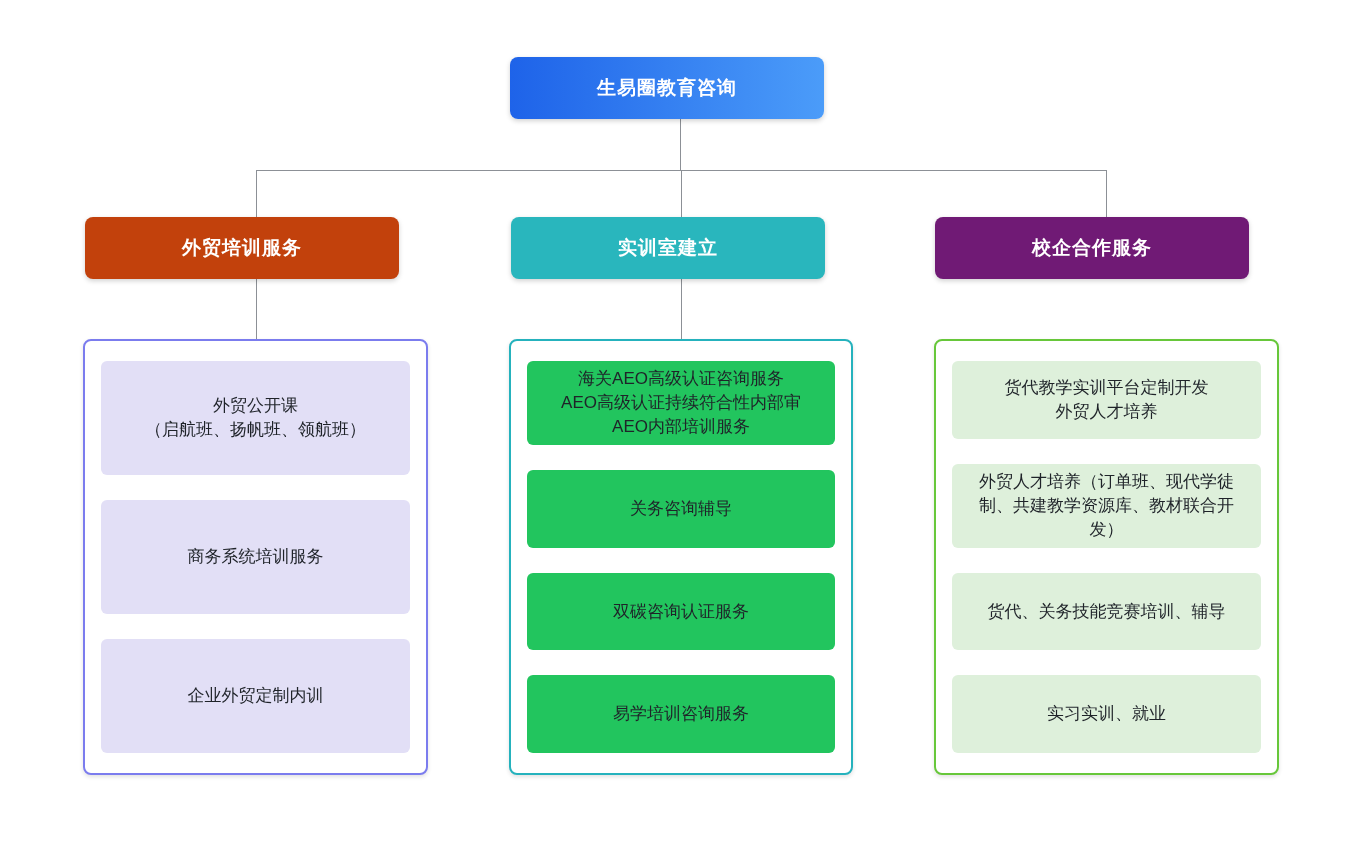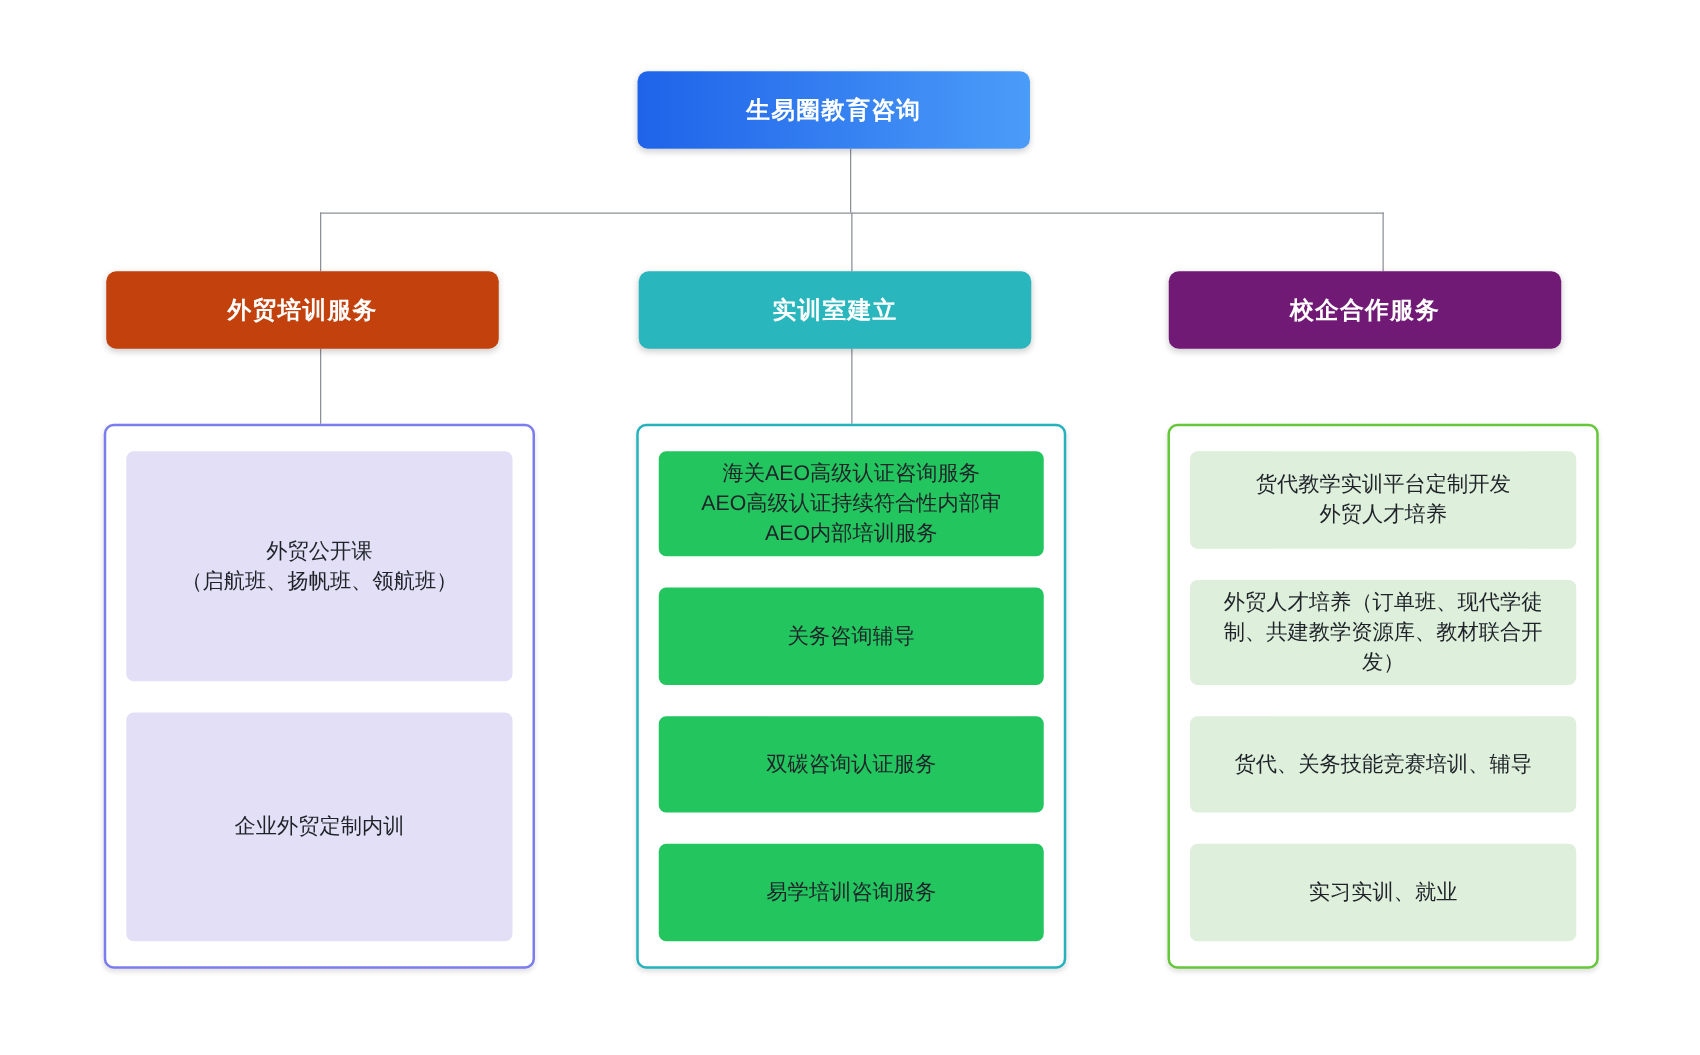--- a/index.html
+++ b/index.html
@@ -102,20 +102,23 @@
   <div class="node header-2">
     <span>校企合作服务</span>
   </div>
 
   <div class="group group-0">
     <div class="item">
       <div>外贸公开课</div>
       <div>（启航班、扬帆班、领航班）</div>
     </div>
     <div class="item">
+      <div>商务系统培训服务</div>
+    </div>
+    <div class="item">
       <div>企业外贸定制内训</div>
     </div>
   </div>
 
   <div class="group group-1">
     <div class="item">
       <div>海关AEO高级认证咨询服务</div>
       <div>AEO高级认证持续符合性内部审</div>
       <div>AEO内部培训服务</div>
     </div>

